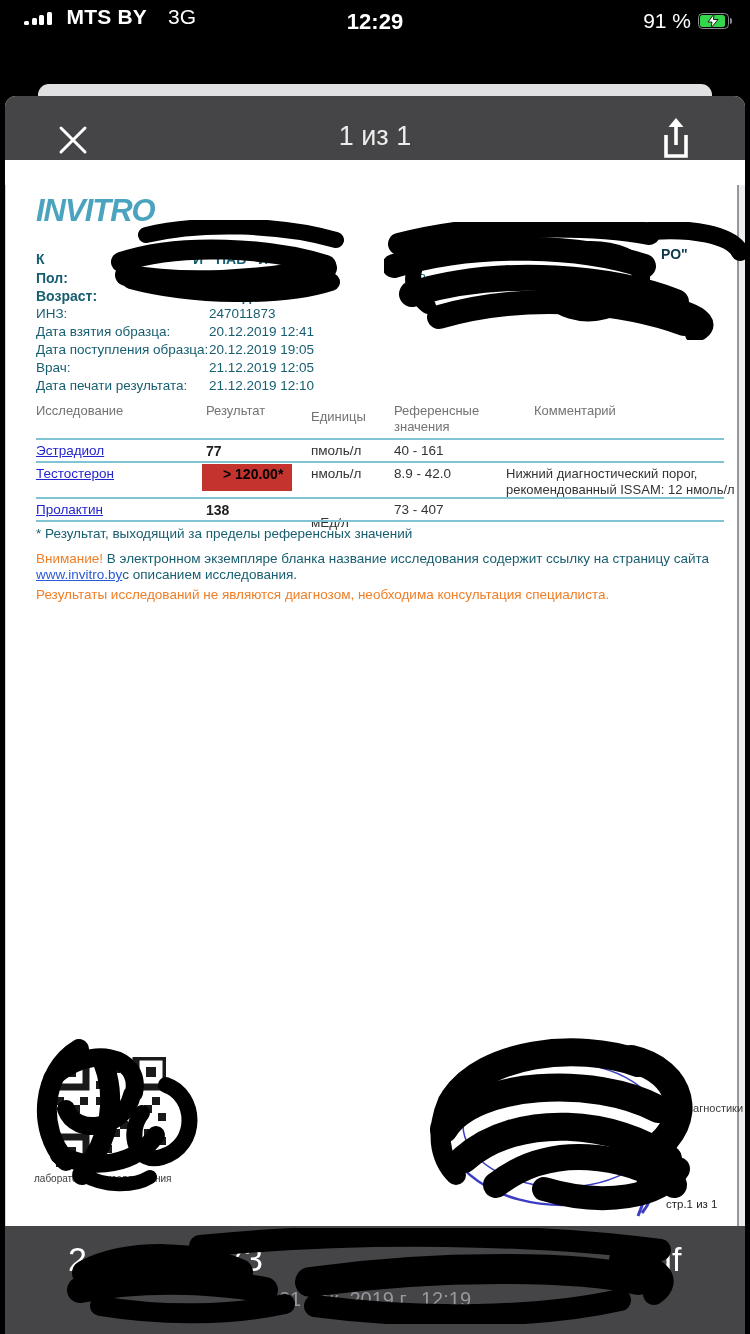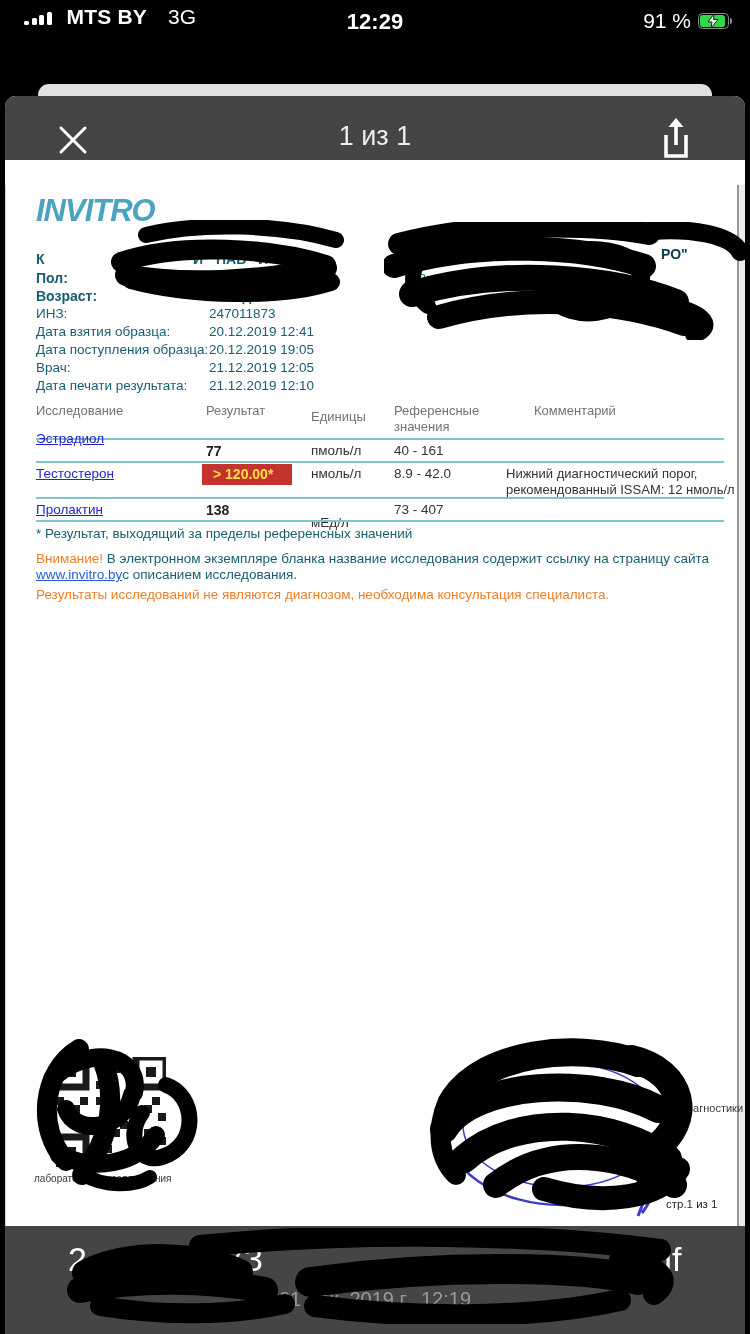--- a/index.html
+++ b/index.html
@@ -38,21 +38,21 @@
   .lbl-b { font-size:14px; font-weight:700; color:#175E70; }
   .lbl { font-size:13.5px; color:#175E70; }
   .val { font-size:13.5px; color:#175E70; }
   .frag-b { font-size:14px; font-weight:700; color:#10384d; }
   .frag { font-size:12.5px; color:#1C6A80; }
   .th { font-size:13px; color:#737373; }
   .test-link { font-size:13.5px; color:#2424CE; text-decoration:underline; }
   .res { font-size:14px; font-weight:700; color:#1e1e1e; }
   .cell { font-size:13.5px; color:#333; }
   .rule { position:absolute; left:30px; width:688px; height:2px; background:#7FC3D4; }
-  .res-alert { position:absolute; background:#C5332F; color:#fde047; font-size:14px; font-weight:700; width:90px; height:21px; line-height:21px; padding-left:11px; }
+  .res-alert { position:absolute; background:#C5332F; color:#000000; font-size:14px; font-weight:700; width:90px; height:27px; line-height:21px; padding-left:21px; }
   .comment { width:238px; line-height:15.5px; font-size:13px; color:#333; }
   .footnote { font-size:13.5px; color:#175E70; }
   .warn-lbl { color:#F07E26; font-size:13.5px; }
   .warn-txt { color:#175E70; font-size:13.5px; }
   .url { color:#2A5BD7; font-size:13.5px; text-decoration:underline; }
   .disclaimer { color:#F07E26; font-size:13.5px; }
   .smalltxt { font-size:10px; color:#3a3a3a; }
   .pagelbl { font-size:11.5px; color:#1f1f1f; }
   .stampfrag { font-size:11px; color:#3a3a3a; }
 
@@ -140,21 +140,21 @@
       <span class="abs frag" style="left:412px; top:87px;">Вит</span>
       <span class="abs frag" style="left:565px; top:87px;">д. 103</span>
 
       <span class="abs th" style="left:30px; top:218px;">Исследование</span>
       <span class="abs th" style="left:200px; top:218px;">Результат</span>
       <span class="abs th" style="left:305px; top:224px;text-align:right;">Единицы</span>
       <span class="abs th" style="left:388px; top:218px; width:105px; line-height:16px;">Референсные значения</span>
       <span class="abs th" style="left:528px; top:218px;">Комментарий</span>
       <div class="rule" style="top:253px;"></div>
 
-      <span class="abs test-link" style="left:30px; top:246px;text-align:center;">Эстрадиол</span>
+      <span class="abs test-link" style="left:30px; top:258px;text-align:center;">Эстрадиол</span>
       <span class="abs res" style="left:200px; top:258px;">77</span>
       <span class="abs cell" style="left:305px; top:258px;">пмоль/л</span>
       <span class="abs cell" style="left:388px; top:258px;">40 - 161</span>
       <div class="rule" style="top:276px;"></div>
 
       <span class="abs test-link" style="left:30px; top:281px;">Тестостерон</span>
       <span class="res-alert" style="left:196px; top:279px;">&gt; 120.00*</span>
       <span class="abs cell" style="left:305px; top:281px;">нмоль/л</span>
       <span class="abs cell" style="left:388px; top:281px;">8.9 - 42.0</span>
       <span class="abs comment" style="left:500px; top:281px;">Нижний диагностический порог, рекомендованный ISSAM: 12 нмоль/л</span>

